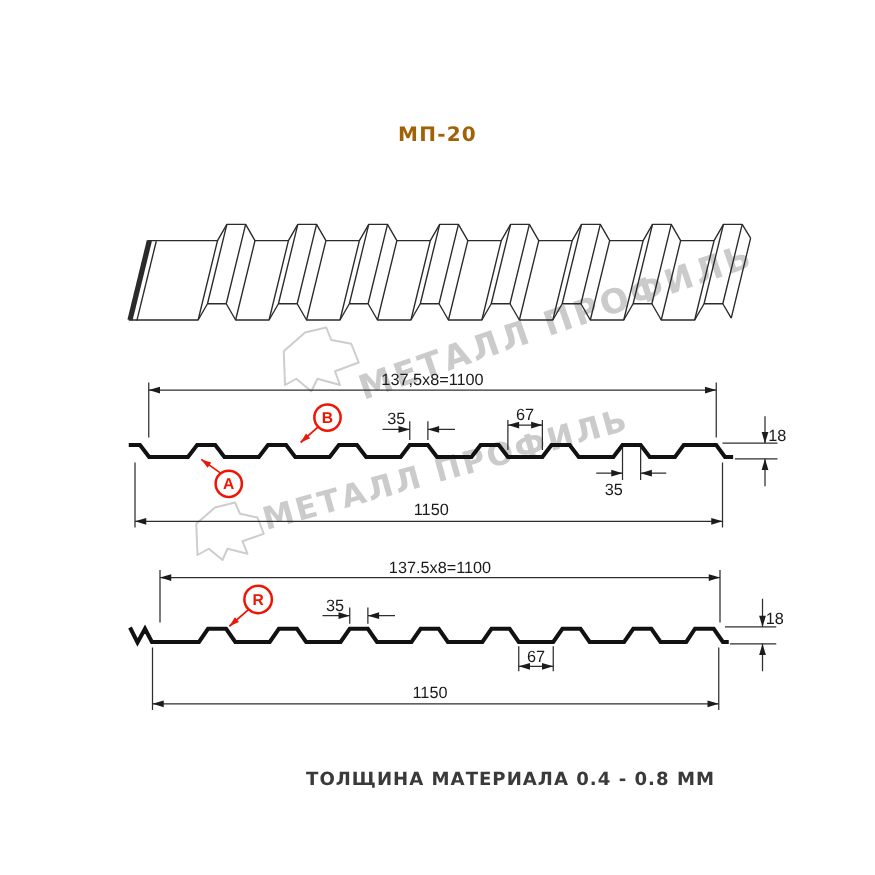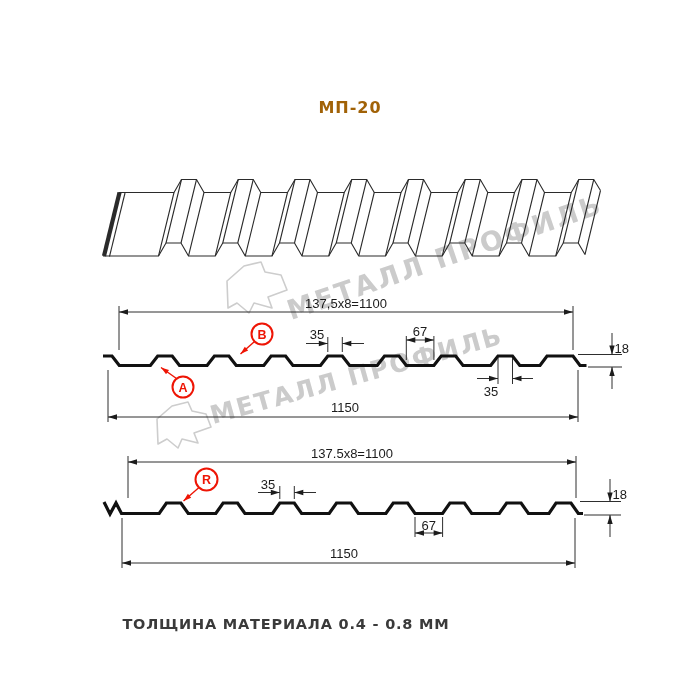--- a/index.html
+++ b/index.html
@@ -4,21 +4,21 @@
 <style>
   html,body{margin:0;padding:0;background:#ffffff;}
   .page{position:relative;width:700px;height:700px;background:#fff;overflow:hidden;
         font-family:"Liberation Sans",sans-serif;}
   .title{position:absolute;left:0;top:52px;width:700px;text-align:center;
          font-family:"DejaVu Sans",sans-serif;font-weight:bold;font-size:34px;
          letter-spacing:2px;color:#111;}
   .subtitle{position:absolute;left:0;top:98px;width:700px;text-align:center;
          font-family:"DejaVu Sans",sans-serif;font-weight:bold;font-size:16px;
          letter-spacing:1px;color:#a16207;}
-  .footer{position:absolute;left:0;top:616px;width:572px;text-align:center;
+  .footer{position:absolute;left:0;top:616px;width:572px;text-align:right;
          font-family:"DejaVu Sans",sans-serif;font-weight:bold;font-size:14.5px;
          letter-spacing:0.8px;color:#3a3a3a;}
   svg{position:absolute;left:0;top:0;}
   .dimtxt{font-family:"Liberation Sans",sans-serif;font-size:13px;fill:#1b1b1b;}
   .redtxt{font-family:"Liberation Sans",sans-serif;font-size:12.5px;font-weight:bold;fill:#ee1505;}
   .wmtxt{font-family:"DejaVu Sans",sans-serif;font-weight:bold;fill:#cbcbcb;}
 </style>
 </head>
 <body>
 

